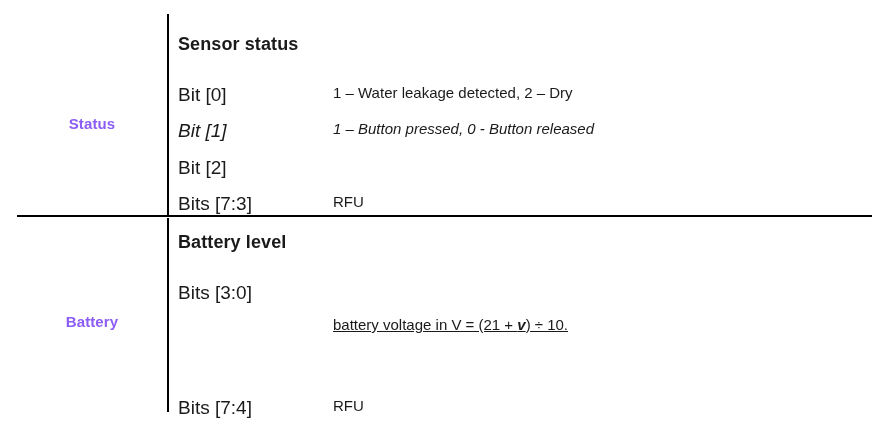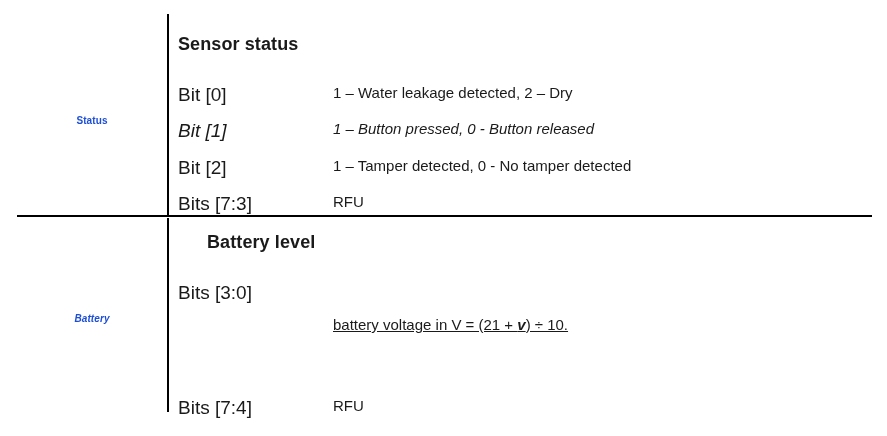--- a/index.html
+++ b/index.html
@@ -43,40 +43,40 @@
     background: #000000;
     top: 215px;
   }
 
   
   .group-label {
     position: absolute;
     left: 17px;
     width: 150px;
     text-align: center;
-    font-size: 10px;
+    font-size: 15px;
     font-weight: bold;
     letter-spacing: .1px;
-    color: #1d4ed8;
+    color: #8b5cf6;
   }
   .group-label.status-label  { top: 115px; }
-  .group-label.battery-label { top: 313px; font-style: italic; }
+  .group-label.battery-label { top: 313px; }
 
   
   .section-heading {
     position: absolute;
     left: 178px;
     font-size: 18px;
     font-weight: bold;
     letter-spacing: .1px;
     color: #1a1a1a;
     white-space: nowrap;
   }
   .section-heading.sensor-status { top: 34px;  }
-  .section-heading.battery-level { top: 232px; margin-left: 29px; }
+  .section-heading.battery-level { top: 232px; }
 
   
   .bit-label {
     position: absolute;
     left: 178px;
     font-size: 19px;
     color: #1a1a1a;
     white-space: nowrap;
   }
   .bit-desc {
@@ -116,21 +116,20 @@
 
   <div class="section-heading sensor-status">Sensor status</div>
 
   <div class="bit-label r-s0">Bit [0]</div>
   <div class="bit-desc  r-s0">1 – Water leakage detected, 2 – Dry</div>
 
   <div class="bit-label r-s1">Bit [1]</div>
   <div class="bit-desc  r-s1">1 – Button pressed, 0 - Button released</div>
 
   <div class="bit-label r-s2">Bit [2]</div>
-  <div class="bit-desc  r-s2">1 – Tamper detected, 0 - No tamper detected</div>
 
   <div class="bit-label r-s3">Bits [7:3]</div>
   <div class="bit-desc  r-s3">RFU</div>
 
   <div class="group-label battery-label">Battery</div>
 
   <div class="section-heading battery-level">Battery level</div>
 
   <div class="bit-label r-b0">Bits [3:0]</div>
 

